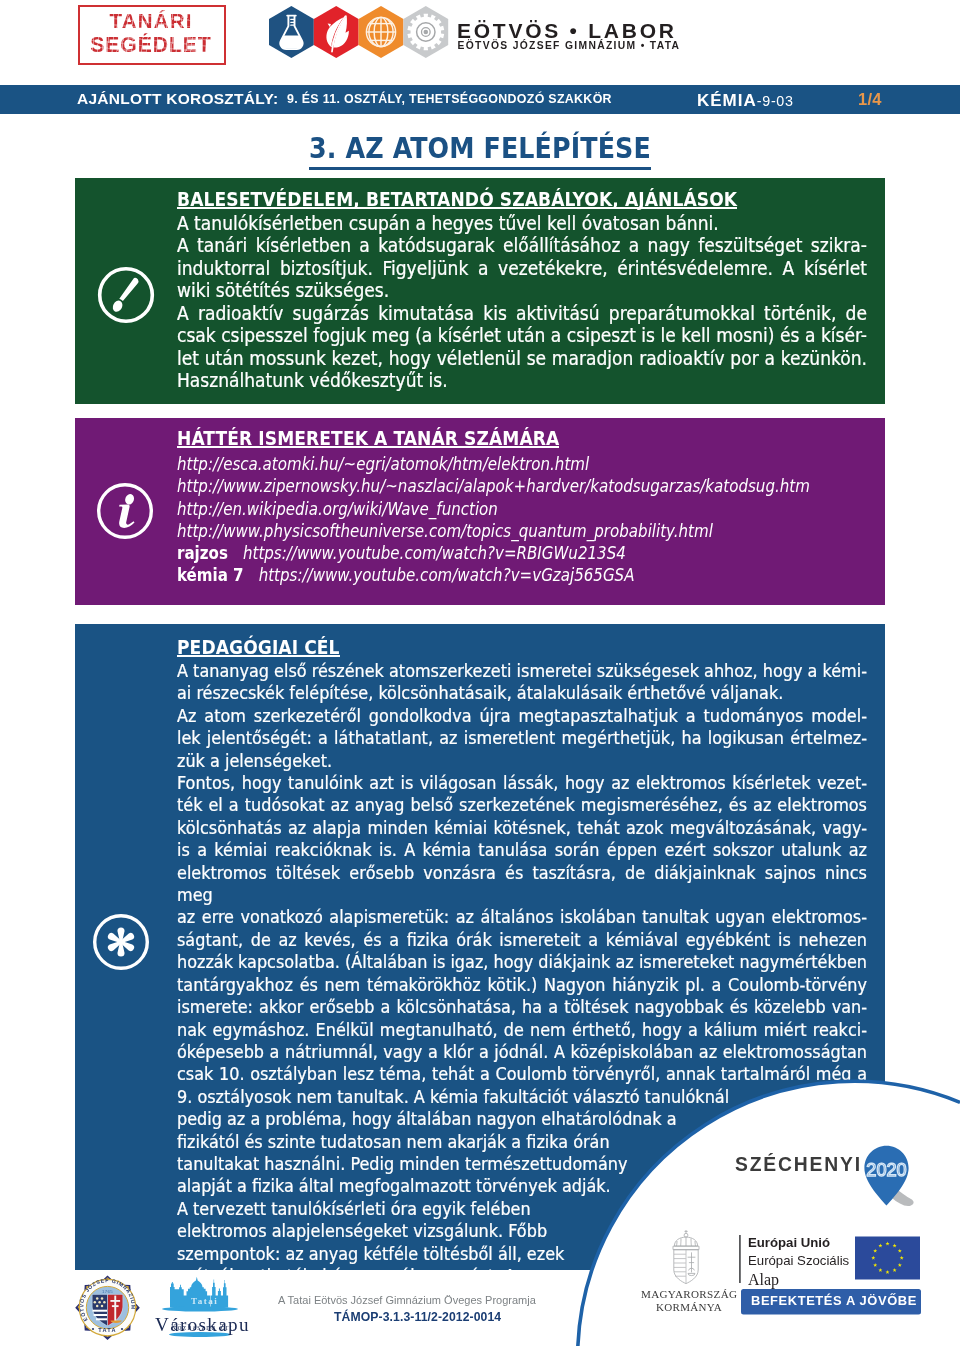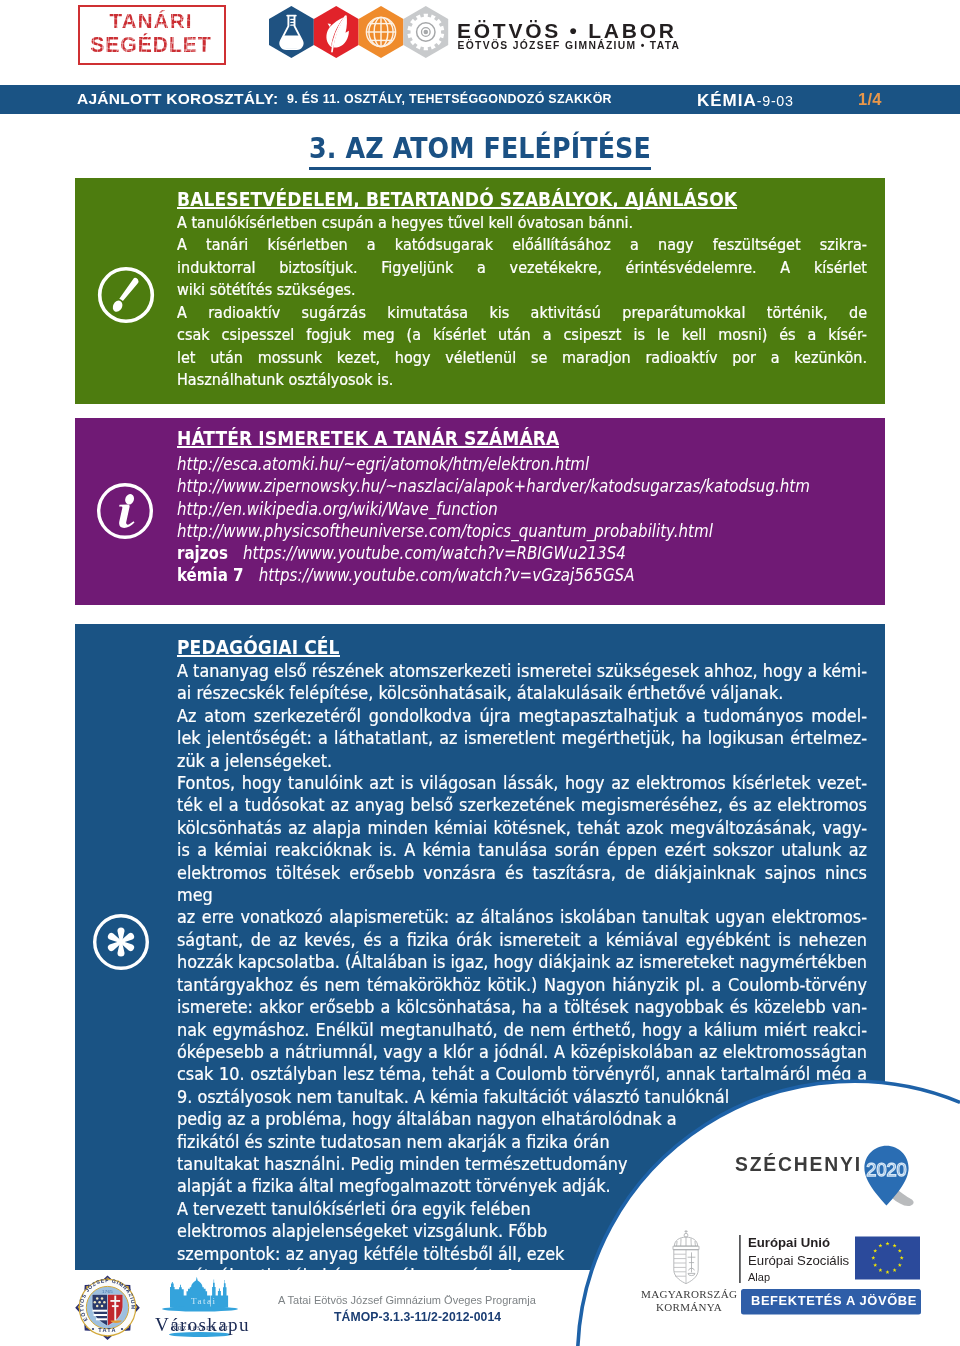--- a/index.html
+++ b/index.html
@@ -32,30 +32,30 @@
   .bar .code b{font-size:17px;letter-spacing:1.0px;}
   .bar .pg{left:858px;top:5.5px;font-size:16.5px;color:#e8974a;letter-spacing:.3px;}
 
   
   .title{position:absolute;left:0;top:132px;width:960px;text-align:center;font-size:28.2px;
          font-weight:bold;color:#1b5184;letter-spacing:.1px;font-family:"DejaVu Sans Condensed",sans-serif;}
   .title span{border-bottom:3.2px solid #1b5184;padding-bottom:2px;}
 
   
   .box{position:absolute;left:75px;width:810px;}
-  .redbox{top:178px;height:226px;background:#4d7c0f;}
+  .redbox{top:178px;height:226px;background:#14532d;}
   .orangebox{top:418px;height:187px;background:#701a75;}
   .bluebox{top:624px;height:646px;background:#1a5384;}
 
   
   .col{position:absolute;left:102px;top:0;width:690px;}
   .hd{display:inline-block;margin-bottom:3px;font-size:19.0px;font-weight:bold;color:#fff;letter-spacing:.1px;
       border-bottom:2.1px solid #fff;padding-bottom:0px;line-height:16px;
       font-family:"DejaVu Sans Condensed",sans-serif;}
-  .ln{font-size:16px;line-height:22.45px;color:#fff;white-space:pre-wrap;
+  .ln{font-size:19px;line-height:22.45px;color:#fff;white-space:pre-wrap;
       font-family:"DejaVu Sans Condensed",sans-serif;
       -webkit-text-stroke:0.24px #fff;
       text-align:justify;text-align-last:left;}
   .ln.j{text-align-last:justify;}
   .bluebox .ln{font-size:17.85px;line-height:22.4px;}
 
   
   .lk{font-size:16.75px;line-height:22.3px;color:#fff;font-style:italic;white-space:nowrap;
       font-family:"DejaVu Sans Condensed",sans-serif;}
   .lk b{font-style:normal;font-weight:bold;}
@@ -63,25 +63,25 @@
   
   .ic{position:absolute;left:20px;}
 
   
   .curve{position:absolute;left:0;top:0;width:960px;height:1346px;}
   
   .ftxt div{position:absolute;white-space:nowrap;}
   .ftxt .sz-word{left:735px;top:1154px;font-size:19.3px;font-weight:bold;color:#3b3b3b;letter-spacing:1.85px;font-family:"Liberation Sans",sans-serif;}
   .ftxt .eu1{left:748px;top:1235px;font-size:13.2px;font-weight:bold;color:#231f20;font-family:"Liberation Sans",sans-serif;}
   .ftxt .eu2{left:748px;top:1253px;font-size:13.2px;color:#231f20;font-family:"Liberation Sans",sans-serif;}
-  .ftxt .eu3{left:748px;top:1271px;font-size:11px;color:#231f20;font-family:Liberation Sans, sans-serif;}
+  .ftxt .eu3{left:748px;top:1271px;font-size:16px;color:#231f20;font-family:Liberation Serif, serif;}
   .ftxt .gov1{left:641px;top:1287.5px;font-size:11.1px;color:#3b3b3b;letter-spacing:.32px;font-family:"Liberation Serif",serif;font-variant:small-caps;}
   .ftxt .gov2{left:656px;top:1301px;font-size:11px;color:#3b3b3b;letter-spacing:.32px;font-family:"Liberation Serif",serif;font-variant:small-caps;}
   .ftxt .inv{left:751px;top:1293px;font-size:12.9px;font-weight:bold;color:#fff;letter-spacing:.6px;font-family:"Liberation Sans",sans-serif;}
-  .ftxt .vk-top{left:191px;top:1296px;font-size:9px;color:#cfe9f7;letter-spacing:1.55px;font-family:"Liberation Serif",serif;}
+  .ftxt .vk-top{left:191px;top:1296px;font-size:9px;color:#cfe9f7;letter-spacing:1.55px;font-family:"Liberation Serif",serif;font-weight:bold;}
   .ftxt .vk-main{left:155px;top:1306px;font-size:19.1px;color:#1b2a54;letter-spacing:1.35px;font-family:"Liberation Serif",serif;margin-top:8px;}
   .ftxt .vk-sub{left:171px;top:1322.5px;font-size:7.5px;color:#1b2a54;letter-spacing:1.35px;font-family:"Liberation Serif",serif;}
   .ftxt .pr1{left:278px;top:1294px;font-size:11px;color:#7d8285;font-family:"Liberation Sans",sans-serif;}
   .ftxt .pr2{left:334px;top:1310px;font-size:12.2px;font-weight:bold;color:#1a3d73;letter-spacing:.1px;font-family:"Liberation Sans",sans-serif;}
 
 </style>
 </head>
 <body>
 
 <div class="page">
@@ -160,21 +160,21 @@
     <div class="col" style="top:13px">
       <div class="hd">BALESETVÉDELEM, BETARTANDÓ SZABÁLYOK, AJÁNLÁSOK</div>
       <div>
           <div class="ln">A tanulókísérletben csupán a hegyes tűvel kell óvatosan bánni.</div>
           <div class="ln j">A tanári kísérletben a katódsugarak előállításához a nagy feszültséget szikra-</div>
           <div class="ln j">induktorral biztosítjuk. Figyeljünk a vezetékekre, érintésvédelemre. A kísérlet</div>
           <div class="ln">wiki sötétítés szükséges.</div>
           <div class="ln j">A radioaktív sugárzás kimutatása kis aktivitású preparátumokkal történik, de</div>
           <div class="ln j">csak csipesszel fogjuk meg (a kísérlet után a csipeszt is le kell mosni) és a kísér-</div>
           <div class="ln j">let után mossunk kezet, hogy véletlenül se maradjon radioaktív por a kezünkön.</div>
-          <div class="ln">Használhatunk osztályosok is.</div>
+          <div class="ln">Használhatunk védőkesztyűt is.</div>
         </div>
     </div>
   </div>
 
   <div class="box orangebox">
     <div class="ic" style="left:21px;top:64px">
       <svg width="58" height="58" viewBox="0 0 58 58">
         <circle cx="29" cy="29" r="26.3" fill="none" stroke="#fff" stroke-width="3.4"></circle>
         <ellipse cx="33.6" cy="17.3" rx="4.3" ry="5.4" transform="rotate(20 33.6 17.3)" fill="#fff"></ellipse>
         <path d="M31.9,22.6 c1.1,0 1.9,0.8 1.7,2.1 l-3.4,15.6 c-0.4,1.9 1.2,3.0 3.0,2.0 l4.4,-3.1 0.9,1.4 c-3.1,3.3 -7.0,5.4 -10.4,5.4 c-3.8,0 -5.6,-2.5 -4.8,-6.4 l3.0,-13.6 c0.2,-1.0 -0.1,-1.5 -1.0,-1.5 h-2.2 l0.4,-1.7 z" fill="#fff"></path>

